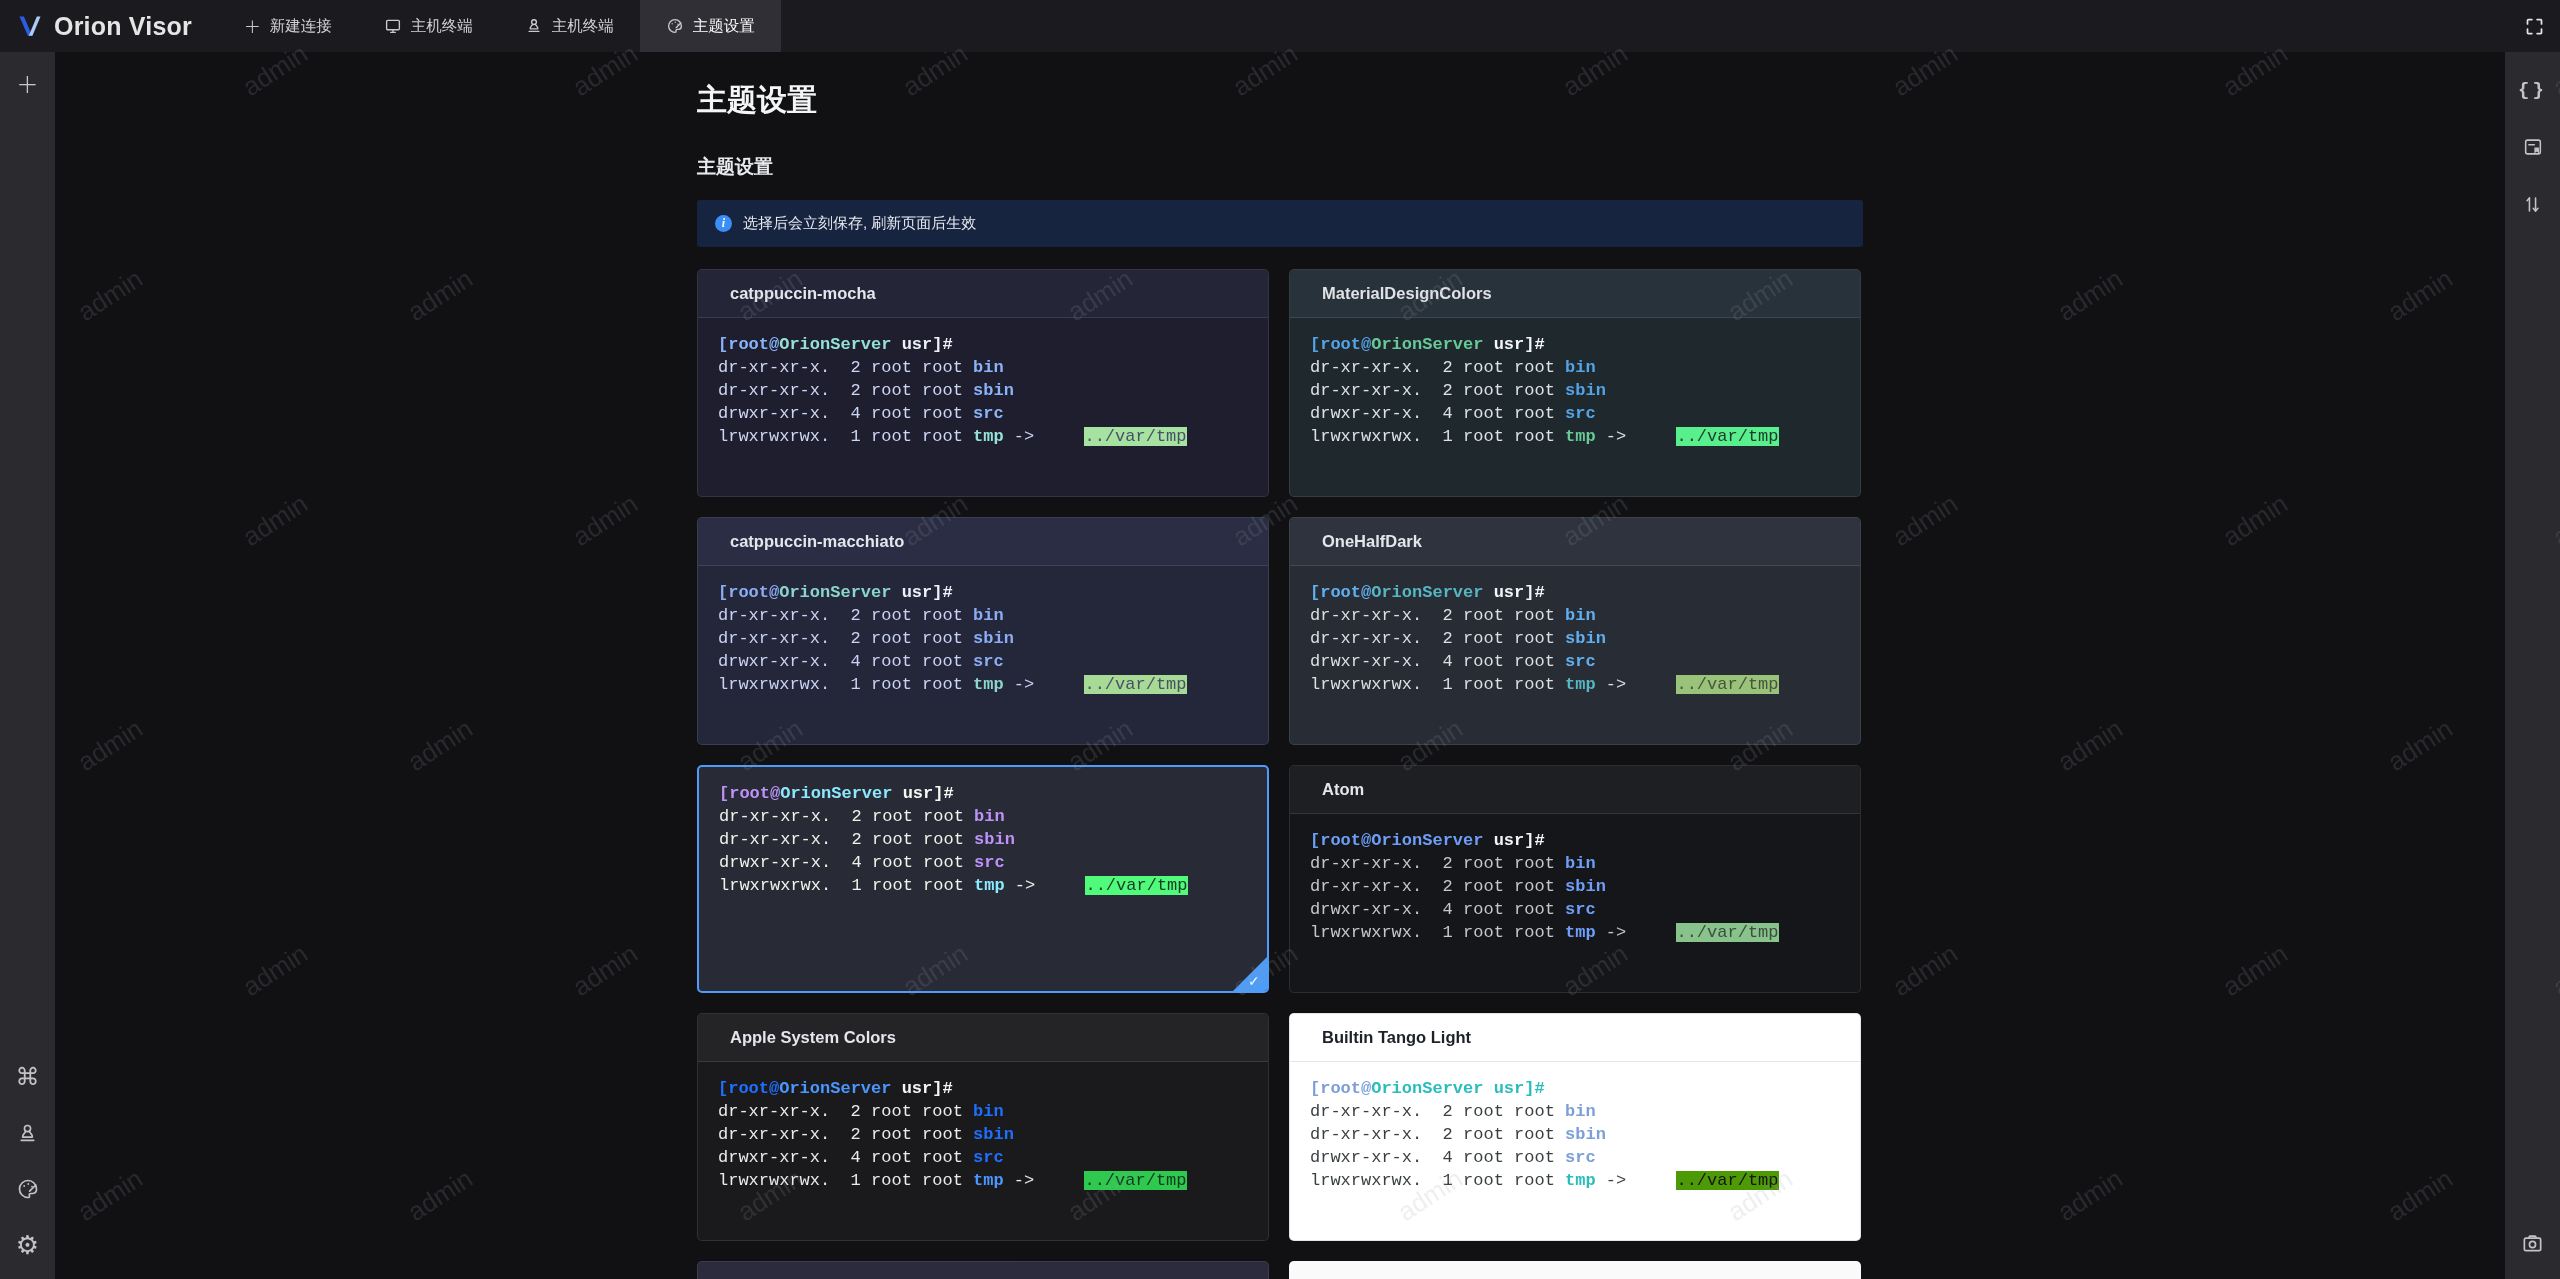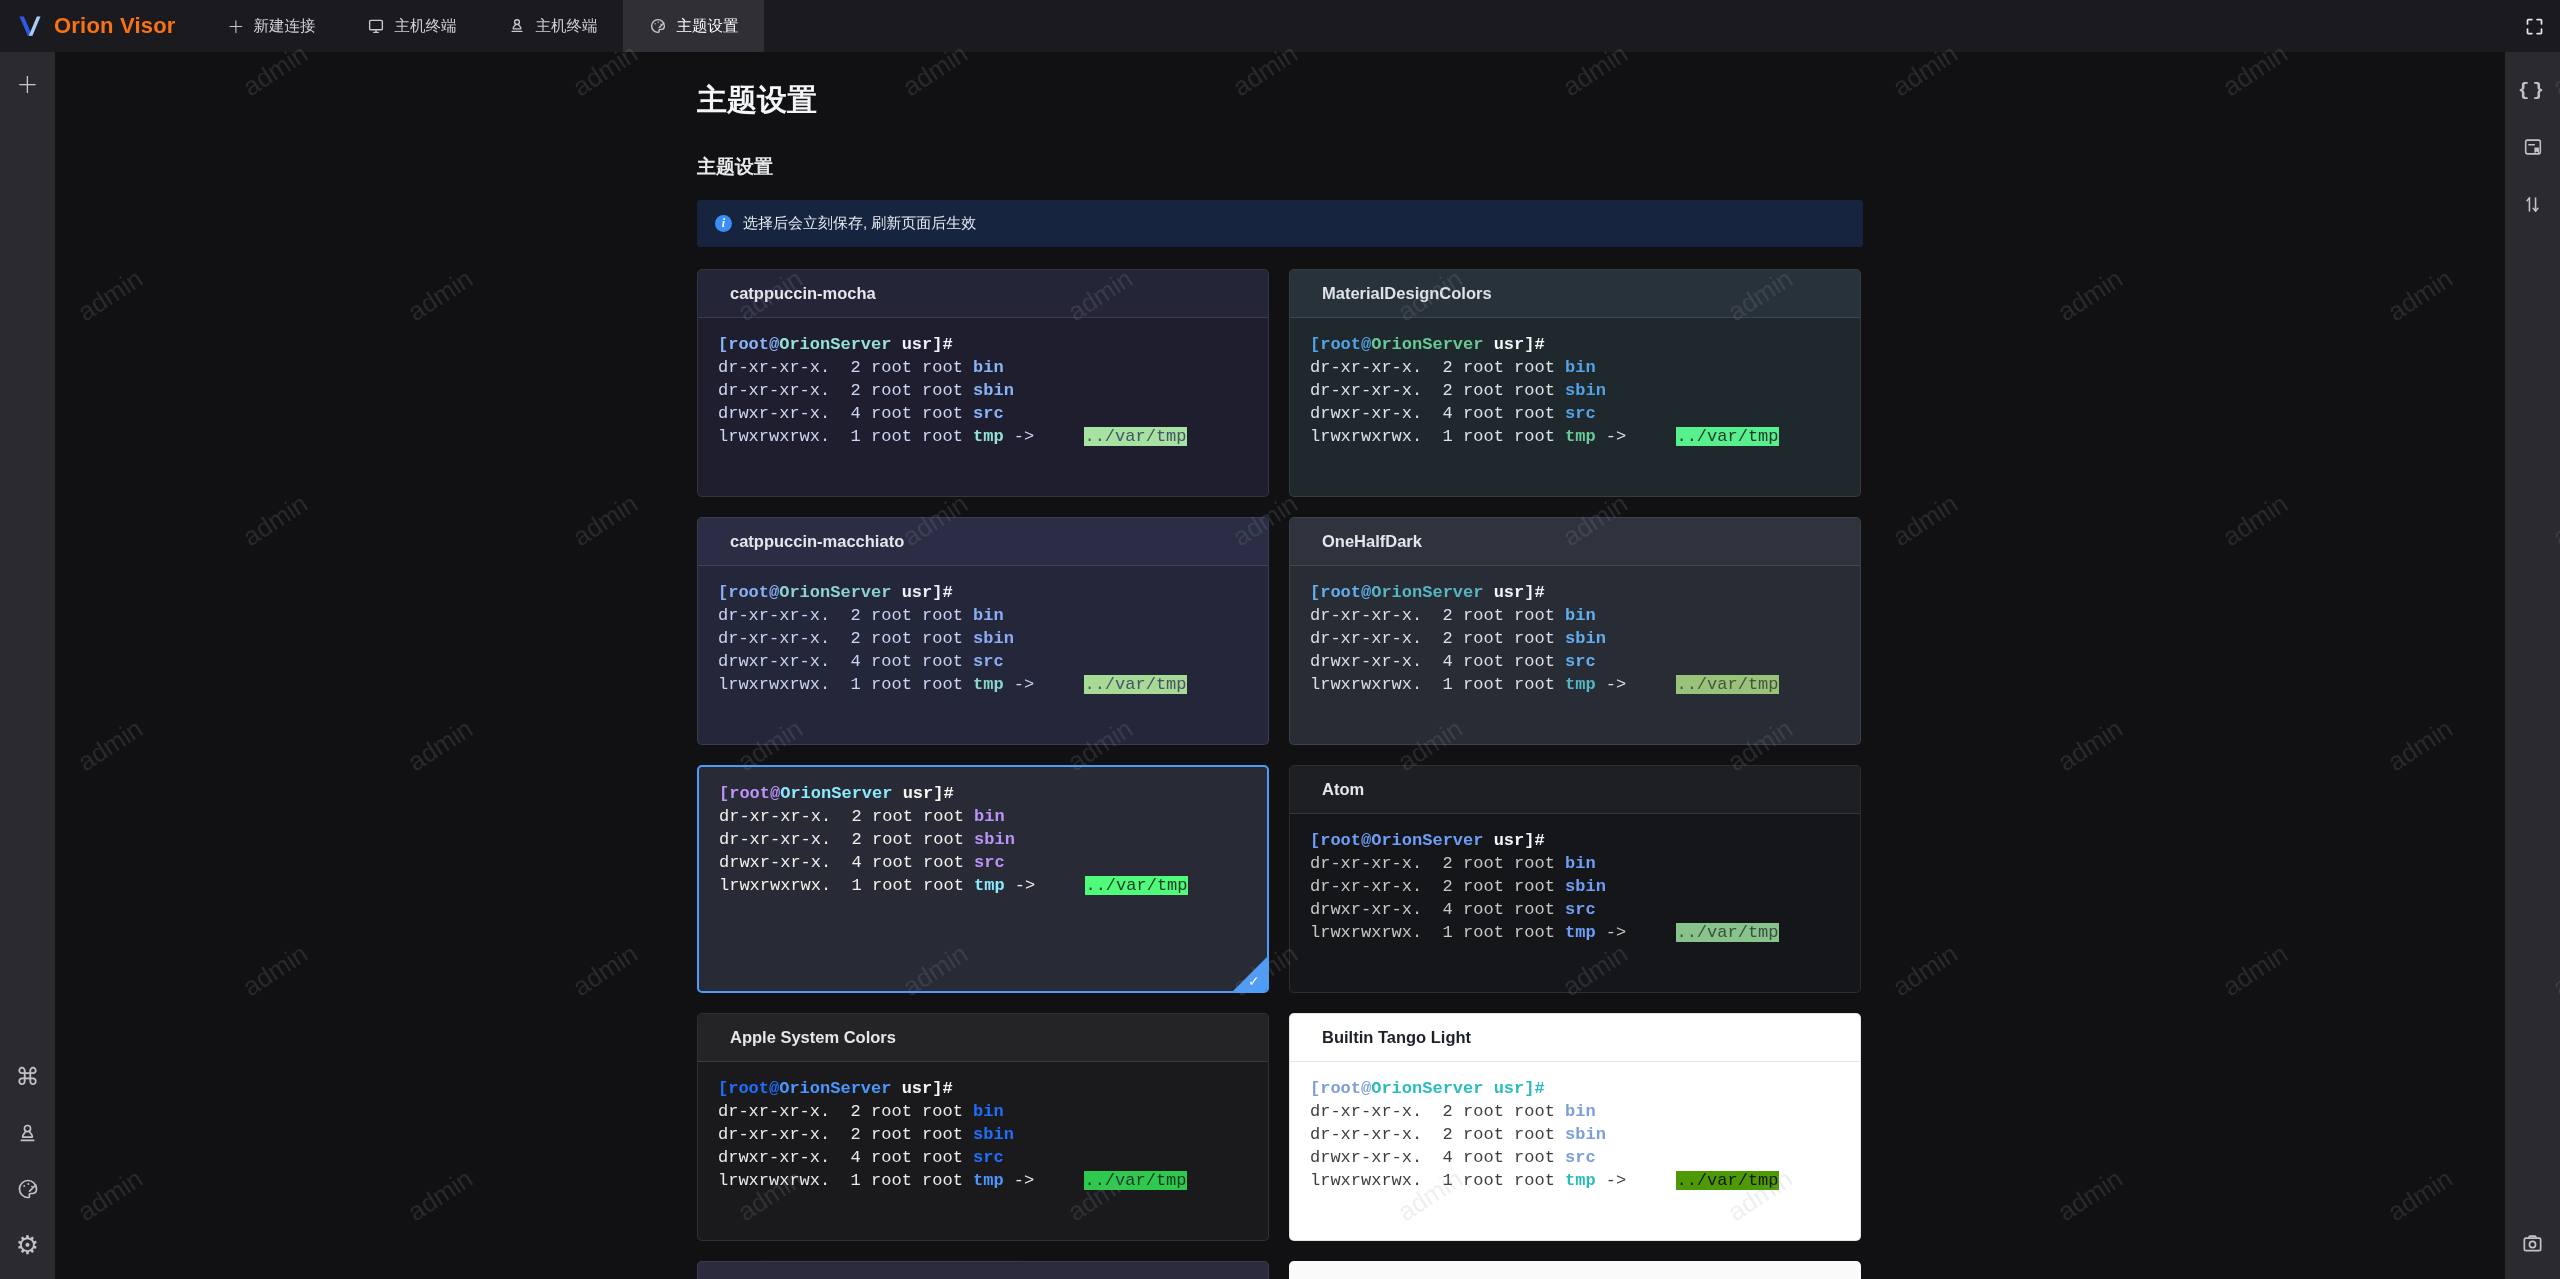--- a/index.html
+++ b/index.html
@@ -3,21 +3,21 @@
 <meta charset="utf-8">
 <style>
   * { margin:0; padding:0; box-sizing:border-box; }
   html,body { width:2560px; height:1279px; overflow:hidden; background:#101013;
     font-family:"Liberation Sans", sans-serif; }
 
   
   .topbar { position:absolute; left:0; top:0; width:2560px; height:52px;
     background:#1b1b1f; display:flex; align-items:stretch; z-index:20; }
   .brand { display:flex; align-items:center; gap:10px; padding:0 26px 0 16px; }
-  .brand-name { color:#f97316; font-size:22px; font-weight:bold; letter-spacing:.2px; }
+  .brand-name { color:#e5e5e5; font-size:25px; font-weight:bold; letter-spacing:.2px; }
   .nav { display:flex; align-items:stretch; }
   .nav-item { display:flex; align-items:center; gap:9px; padding:0 26px; color:#cfd0d4;
     font-size:15.5px; cursor:pointer; }
   .nav-item.active { background:#2f2f35; color:#ffffff; }
   .nav-item svg, .nav-item .glyph-icon { color:#c9cacd; }
   .topbar-right { margin-left:auto; display:flex; align-items:center; padding-right:15px; }
   .fs-btn { color:#e3e4e6; cursor:pointer; display:flex; }
 
   
   .rail { position:absolute; top:52px; bottom:0; width:55px; background:#2a2a2f; z-index:15;

